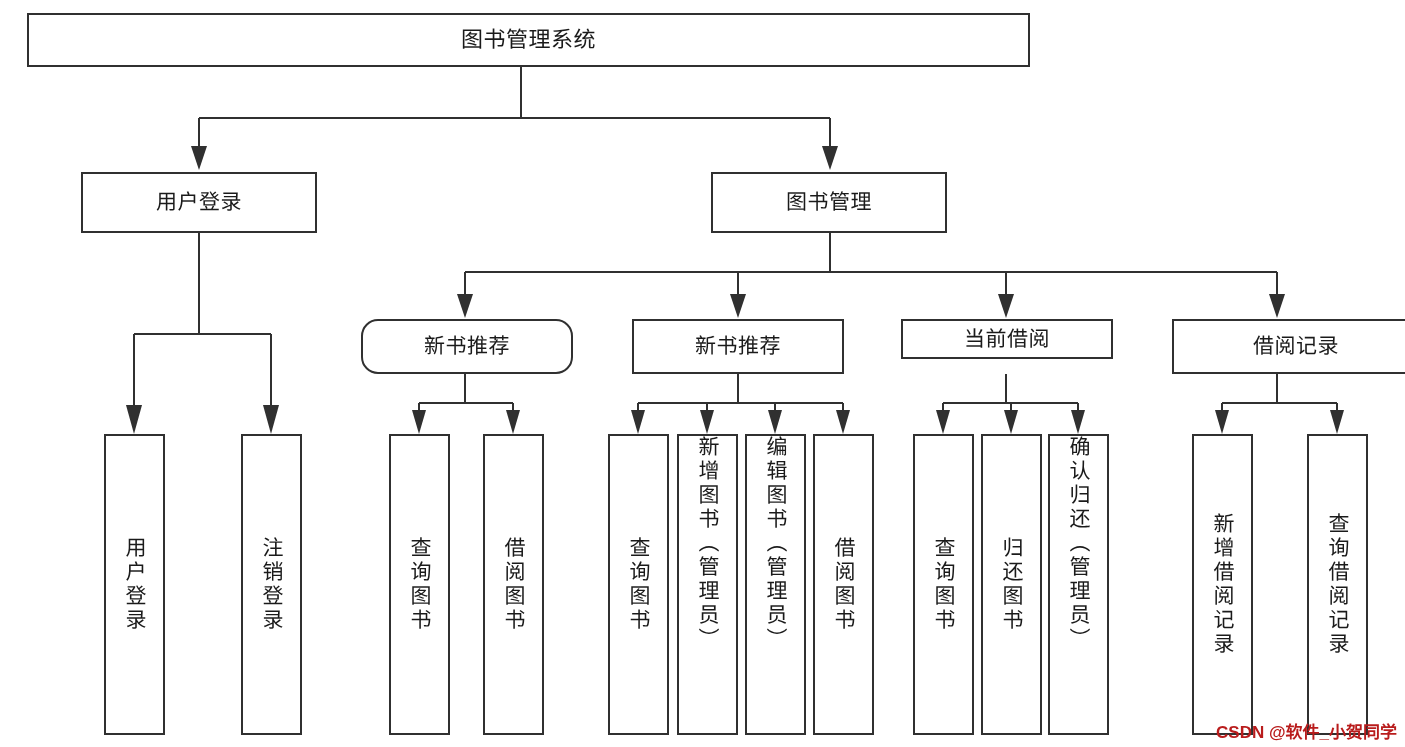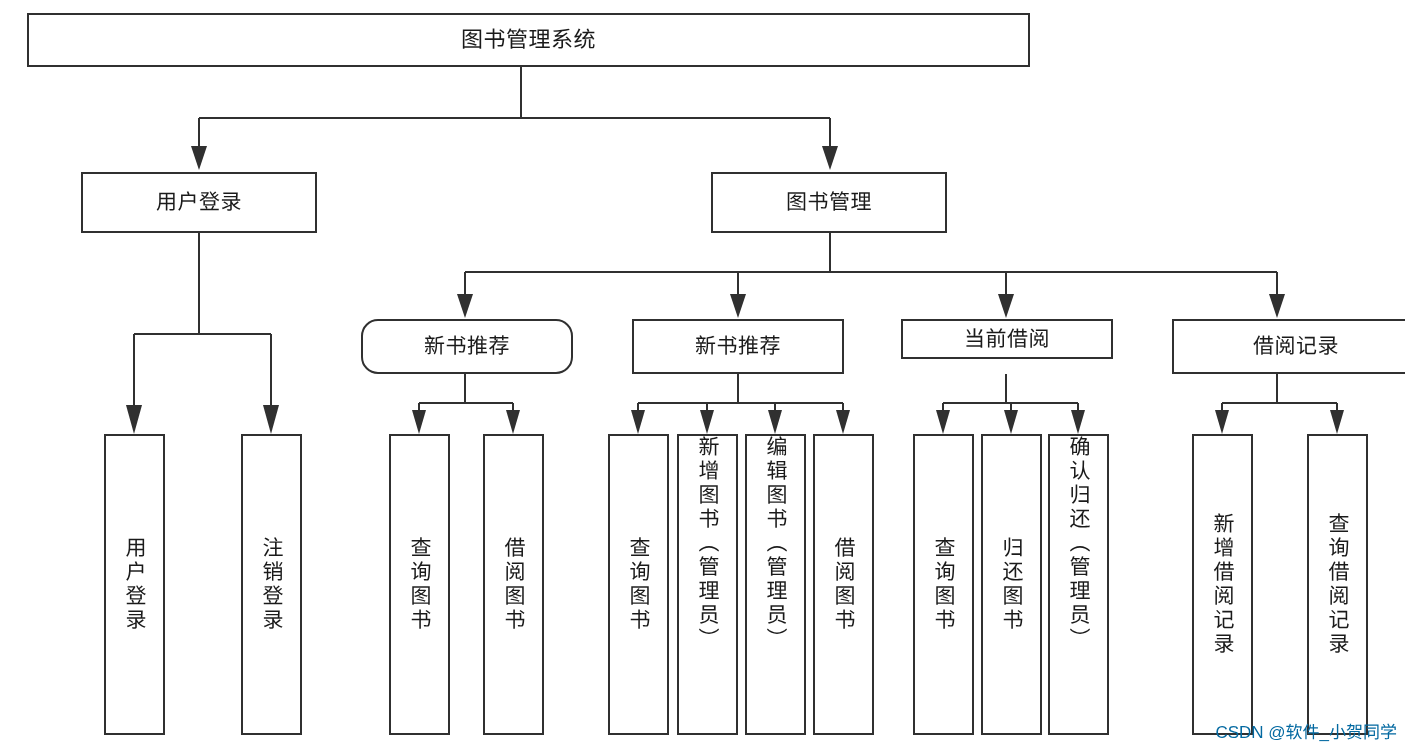--- a/index.html
+++ b/index.html
@@ -86,24 +86,25 @@
   .node.vertical.centered {
     align-items: center;
   }
 
   
   #watermark {
     position: absolute;
     right: 8px;
     bottom: 4px;
     font-size: 17px;
-    color: #0369a1;
+    color: #b91c1c;
     z-index: 5;
     white-space: nowrap;
     user-select: none;
+    font-weight: bold;
   }
 </style>
 </head>
 <body>
 
 <div id="diagram-canvas">
 
   <svg id="connector-layer" viewBox="0 0 1405 747" width="1405" height="747" xmlns="http://www.w3.org/2000/svg">
 
     <g>

